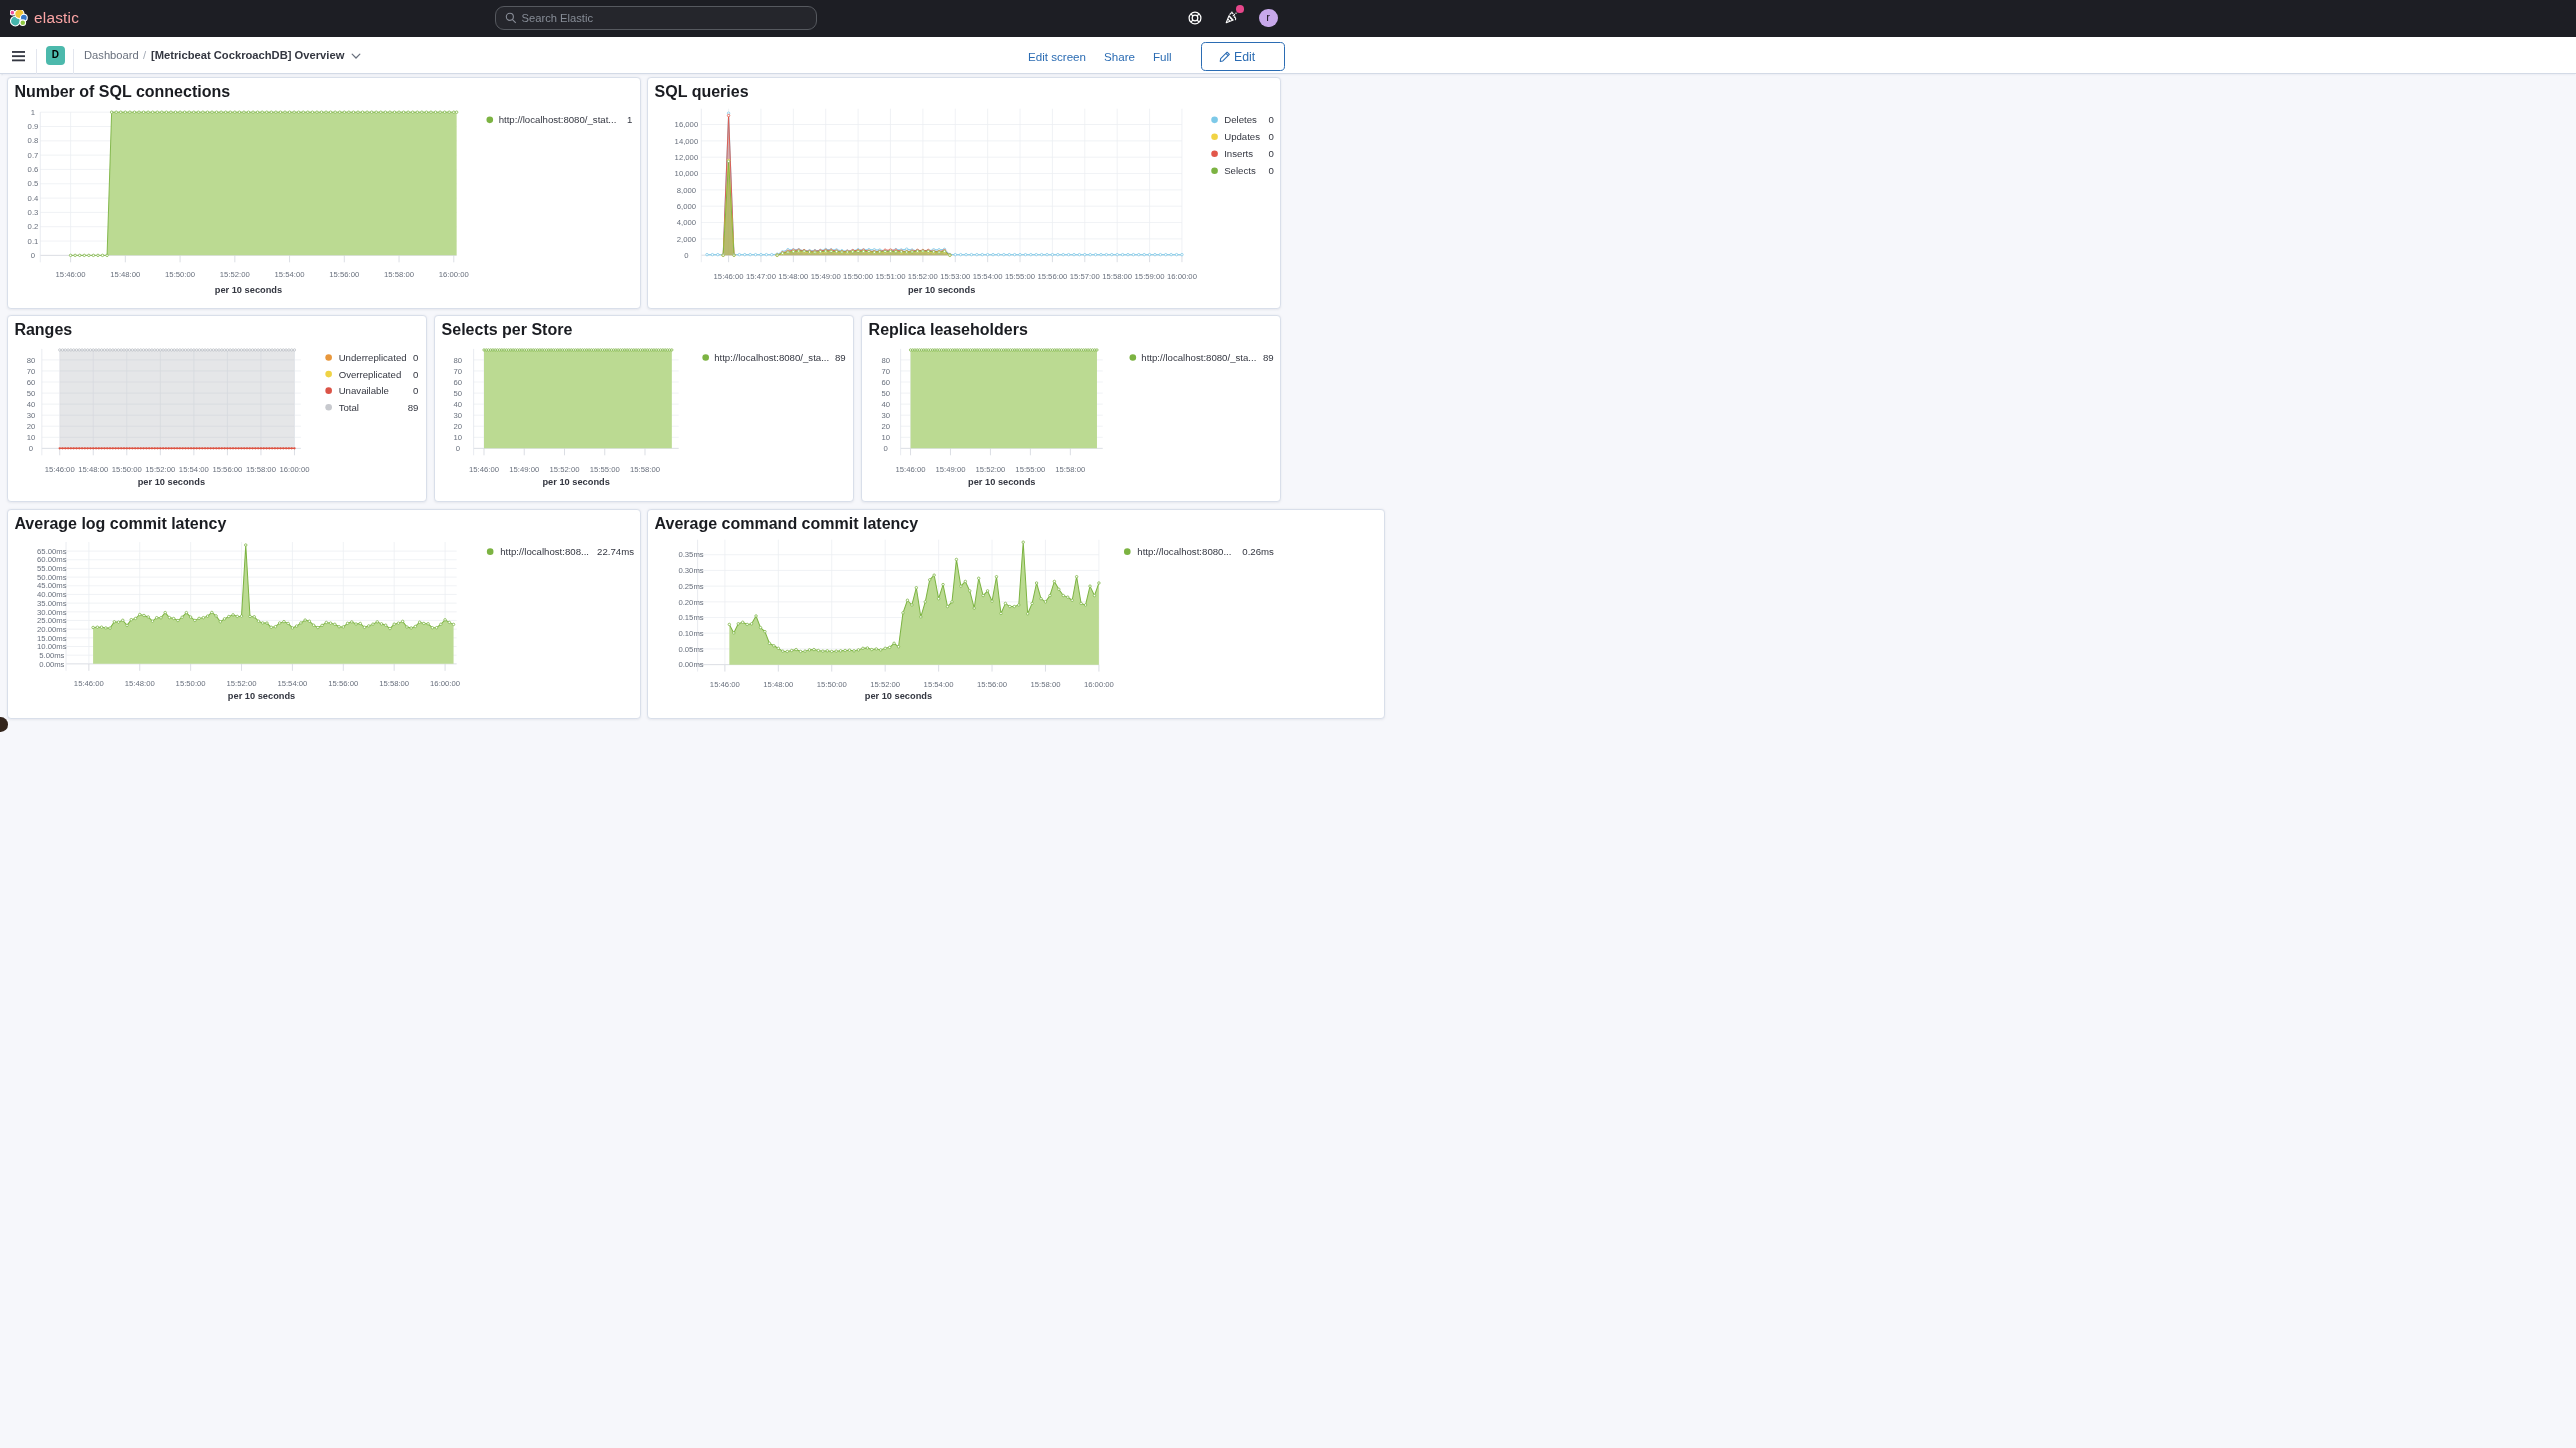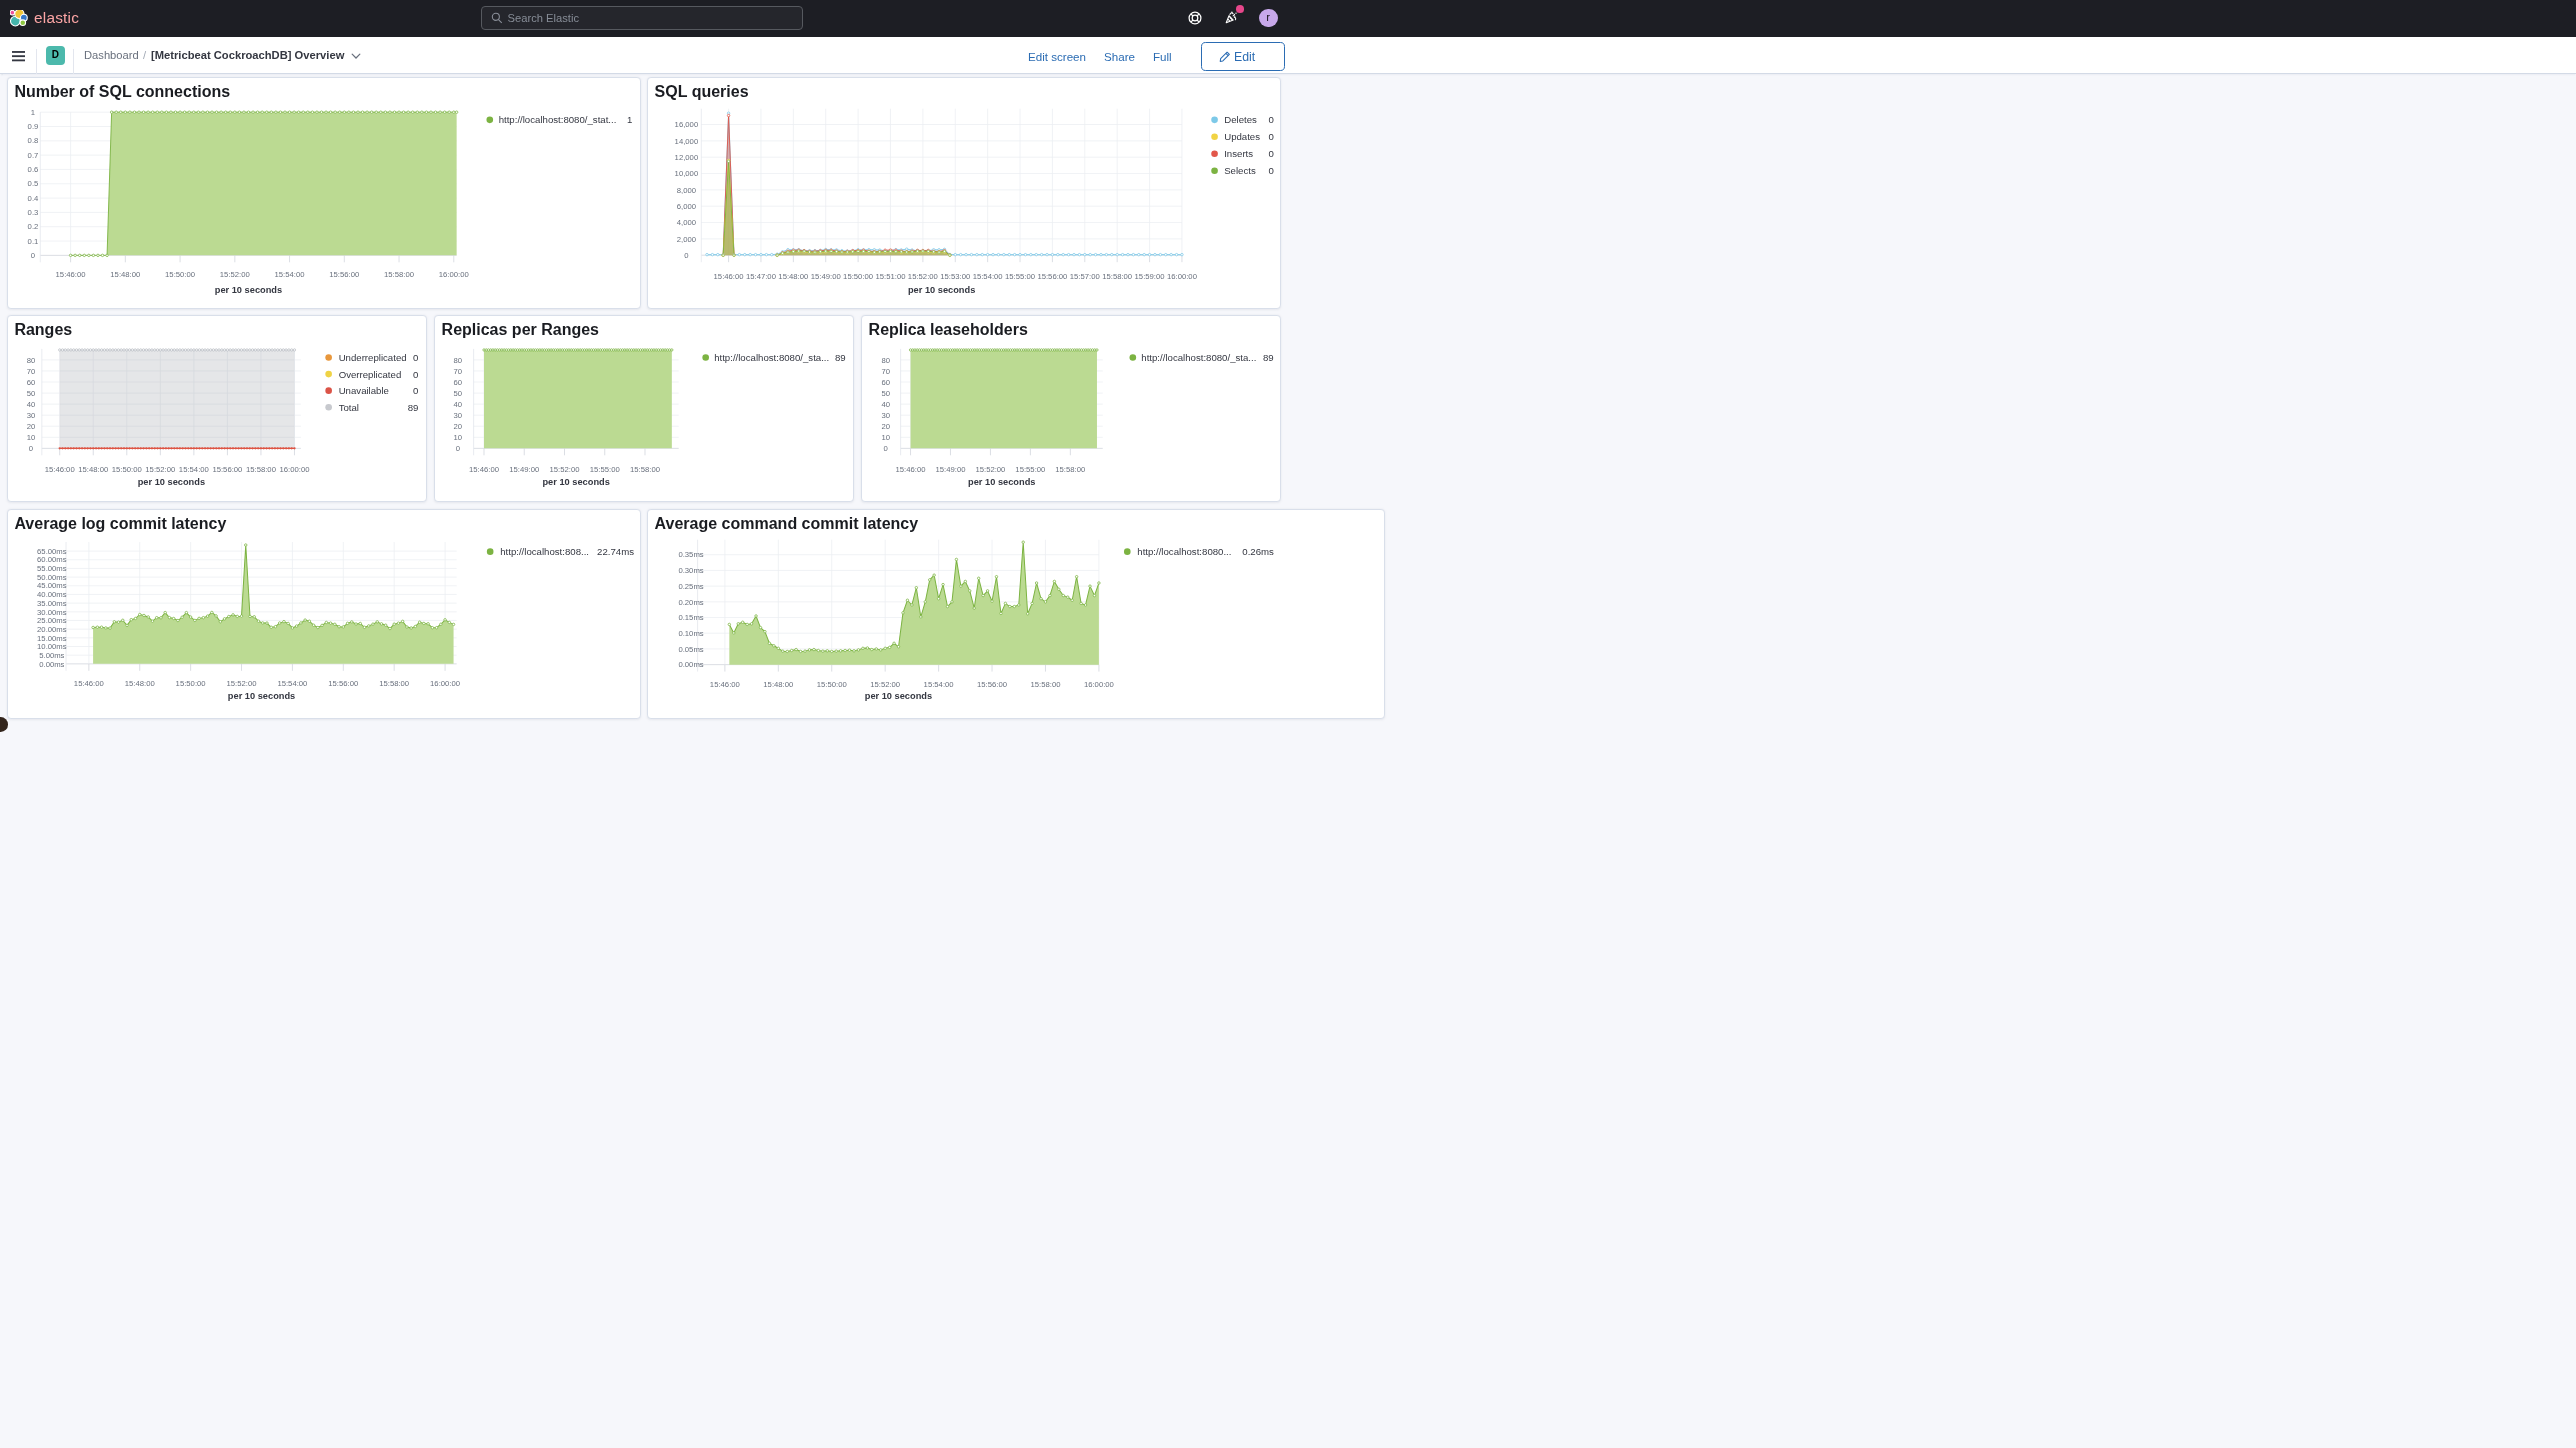--- a/index.html
+++ b/index.html
@@ -15,21 +15,21 @@
 <body>
 <div class="navbar">
   <svg width="18" height="17" style="position:absolute;left:10px;top:9.6px" viewBox="0 0 23 22">
     <circle cx="6.8" cy="14.3" r="6.3" fill="#45B5AC" stroke="#fff" stroke-width="1.4"></circle>
     <circle cx="2.9" cy="3.4" r="3.0" fill="#EF5098" stroke="#fff" stroke-width="1.4"></circle>
     <circle cx="12" cy="5" r="6.0" fill="#F1C537" stroke="#fff" stroke-width="1.4"></circle>
     <circle cx="17.8" cy="10" r="4.4" fill="#3677C9" stroke="#fff" stroke-width="1.4"></circle>
     <circle cx="16.4" cy="16.4" r="3.6" fill="#8DC63F" stroke="#fff" stroke-width="1.4"></circle>
   </svg>
   <div style="position:absolute;left:34px;top:8.5px;font-size:15.4px;font-weight:400;color:#fca5a5;letter-spacing:0.2px">elastic</div>
-  <div style="position:absolute;left:481px;top:5.8px;width:322px;height:24px;border:0.8px solid #56595F;border-radius:4px;background:rgba(255,255,255,0.04)">
+  <div style="position:absolute;left:495px;top:5.8px;width:322px;height:24px;border:0.8px solid #56595F;border-radius:9px;background:rgba(255,255,255,0.04)">
     <svg width="12.3" height="12.3" viewBox="0 0 16 16" style="position:absolute;left:8.5px;top:5.4px">
       <circle cx="6.3" cy="6.3" r="4.6" fill="none" stroke="#8A8F99" stroke-width="1.4"></circle>
       <line x1="9.8" y1="9.8" x2="14" y2="14" stroke="#8A8F99" stroke-width="1.4"></line>
     </svg>
     <div style="position:absolute;left:25.5px;top:5px;font-size:11.2px;color:#878D97">Search Elastic</div>
   </div>
   <svg width="14" height="14" viewBox="0 0 18 18" style="position:absolute;left:1188px;top:11.2px" fill="none" stroke="#fff" stroke-width="1.6">
     <circle cx="9" cy="9" r="7.6"></circle>
     <circle cx="9" cy="9" r="3.6"></circle>
     <line x1="6.4" y1="6.4" x2="4" y2="4"></line>
@@ -79,21 +79,21 @@
 <div class="panel" style="left:6.8px;top:77px;width:634px;height:232px">
     <div class="ptitle">Number of SQL connections</div>
   </div>
 <div class="panel" style="left:647px;top:77px;width:634px;height:232px">
     <div class="ptitle">SQL queries</div>
   </div>
 <div class="panel" style="left:6.8px;top:315px;width:420px;height:187px">
     <div class="ptitle">Ranges</div>
   </div>
 <div class="panel" style="left:434px;top:315px;width:420px;height:187px">
-    <div class="ptitle">Replicas per Ranges</div>
+    <div class="ptitle">Selects per Store</div>
   </div>
 <div class="panel" style="left:861px;top:315px;width:420px;height:187px">
     <div class="ptitle">Replica leaseholders</div>
   </div>
 <div class="panel" style="left:6.8px;top:509px;width:634px;height:210px">
     <div class="ptitle">Average log commit latency</div>
   </div>
 <div class="panel" style="left:647px;top:509px;width:738px;height:210px">
     <div class="ptitle">Average command commit latency</div>
   </div>

